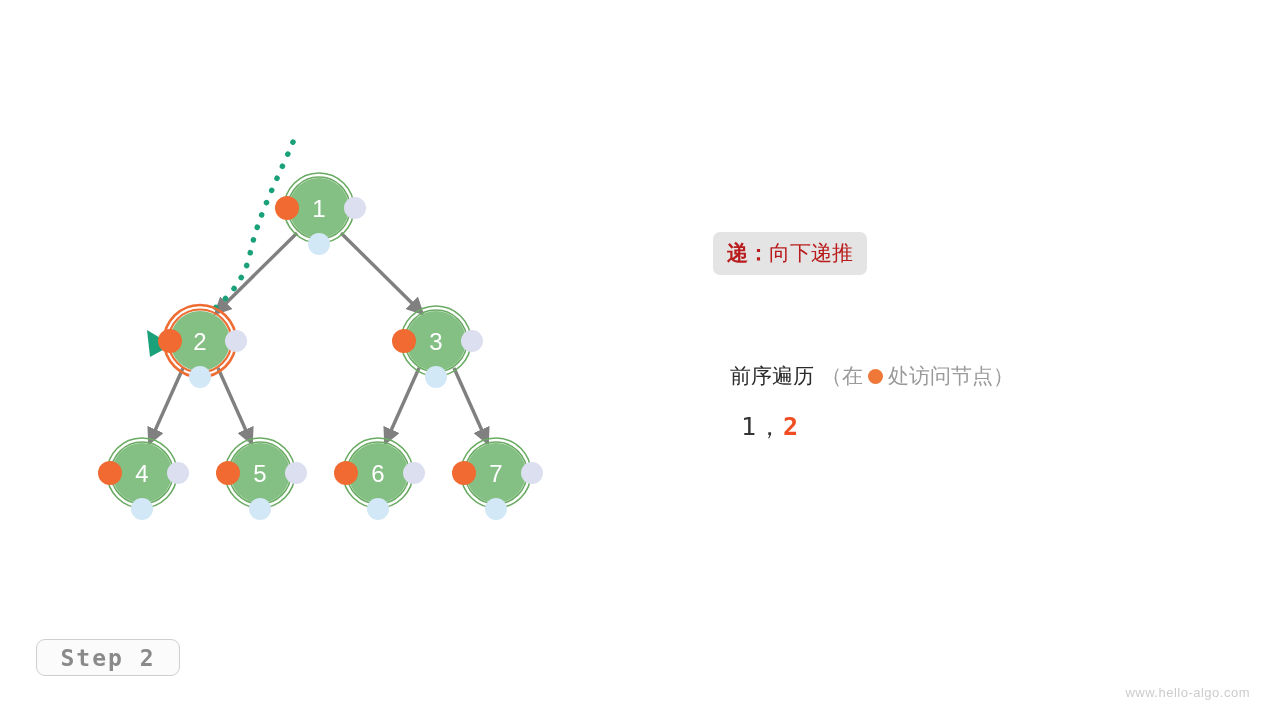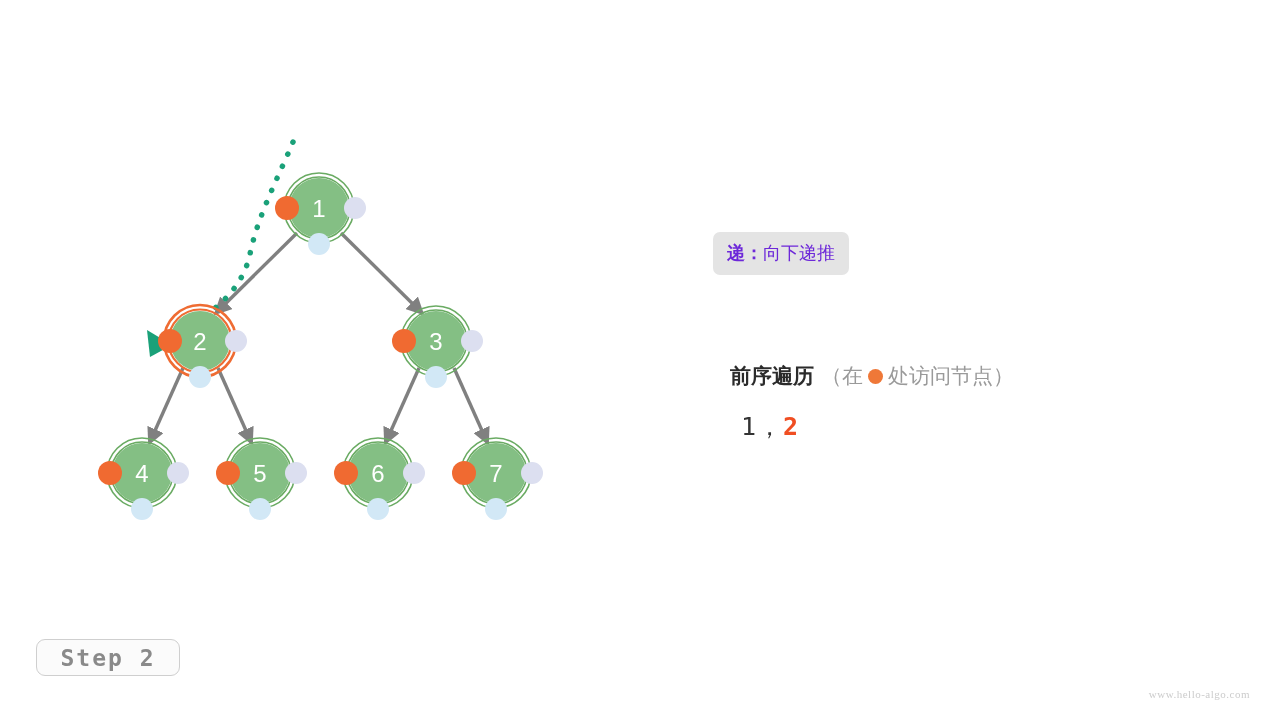--- a/index.html
+++ b/index.html
@@ -24,22 +24,22 @@
   }
 
   
   .legend-panel {
     position: absolute;
     left: 727px;
     top: 232px;
     width: 480px;
   }
   .legend-line {
-    font-size: 18px;
-    color: #6d28d9;
+    font-size: 21px;
+    color: #b91c1c;
     line-height: 30px;
     white-space: nowrap;
   }
   .legend-line .lbl {
     font-weight: bold;
   }
   .legend-line.highlight {
     display: inline-block;
     background: #e4e4e4;
     border-radius: 7px;
@@ -56,21 +56,21 @@
     left: 730px;
     top: 362px;
     width: 500px;
   }
   .traverse-title {
     font-size: 21px;
     white-space: nowrap;
     color: #9a9a9a;
   }
   .traverse-title .bold-part {
-    font-weight: bold;
+    font-weight: normal;
     color: #2b2b2b;
     margin-right: 7px;
     margin-top: 18px;
   }
   .dot-inline {
     display: inline-block;
     width: 15px;
     height: 15px;
     border-radius: 50%;
     background: #ef7838;
@@ -112,22 +112,22 @@
     font-weight: bold;
     color: #8a8a8a;
     letter-spacing: 2px;
   }
 
   
   .watermark {
     position: absolute;
     right: 30px;
     bottom: 20px;
-    font-family: Liberation Serif, serif;
-    font-size: 11px;
+    font-family: Liberation Sans, sans-serif;
+    font-size: 13px;
     color: #cccccc;
     letter-spacing: 0.5px;
   }
 </style>
 </head>
 <body>
 
 <svg id="tree-canvas" viewBox="0 0 1280 720">
   <defs>
     <marker id="arrowGray" viewBox="0 0 10 10" refX="9" refY="5" markerWidth="5.2" markerHeight="5.2" orient="auto-start-reverse">

